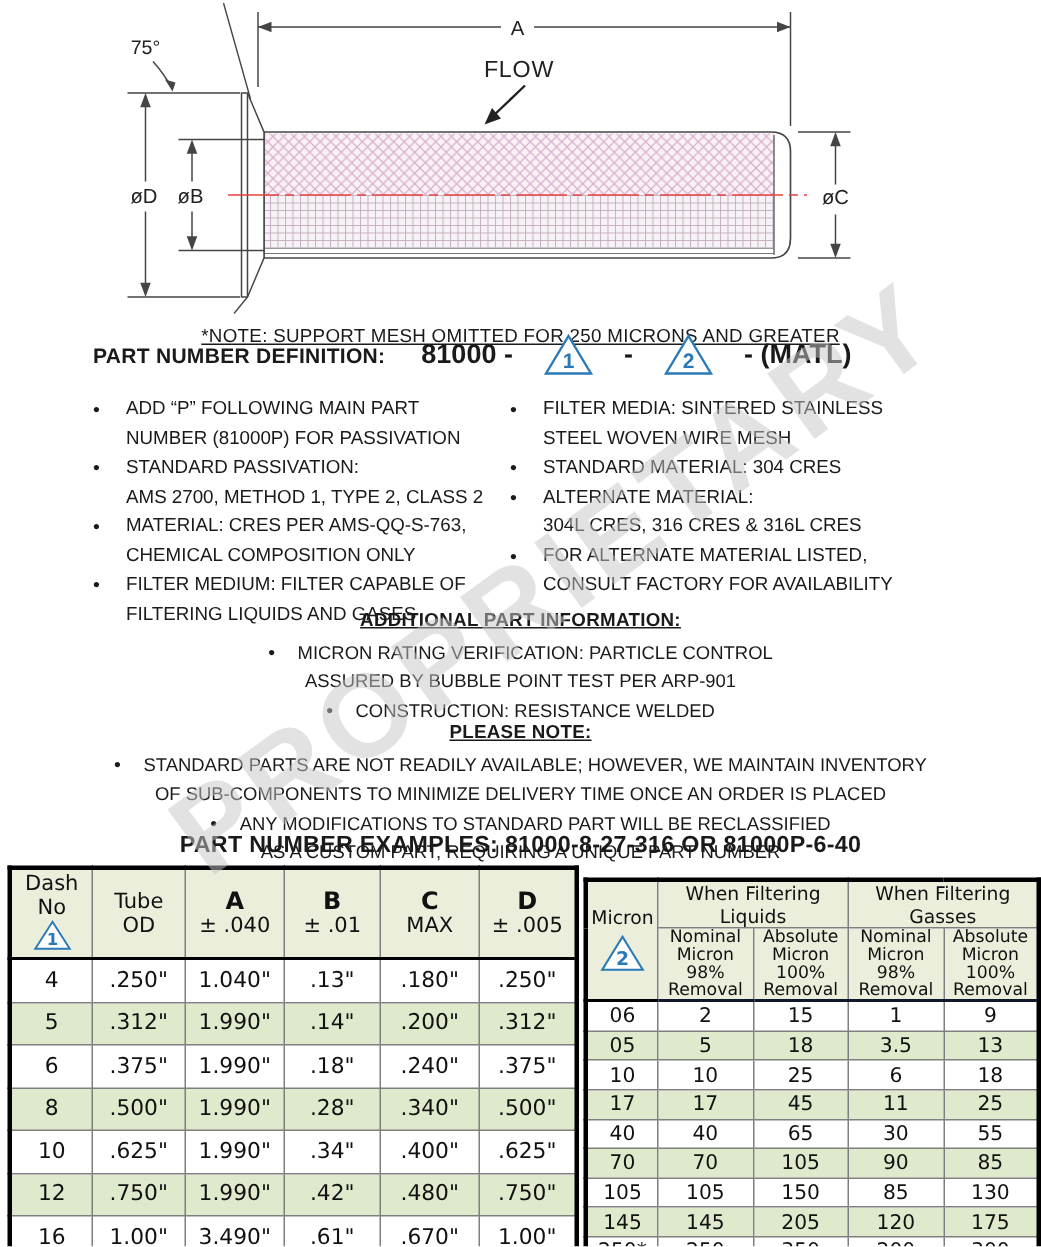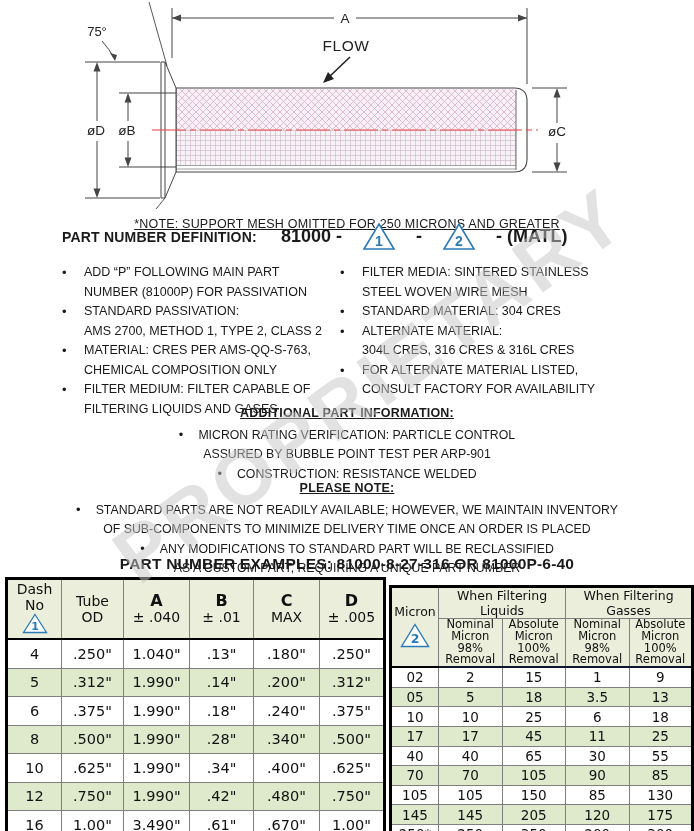--- a/index.html
+++ b/index.html
@@ -380,21 +380,21 @@
 98%
 Removal</th>
         <th>Absolute
 Micron
 100%
 Removal</th>
       </tr>
     </thead>
     <tbody id="micron-tbody">
         <tr>
-          <td>02</td>
+          <td>06</td>
           <td>2</td>
           <td>15</td>
           <td>1</td>
           <td>9</td>
         </tr>
         <tr class="stripe">
           <td>05</td>
           <td>5</td>
           <td>18</td>
           <td>3.5</td>

